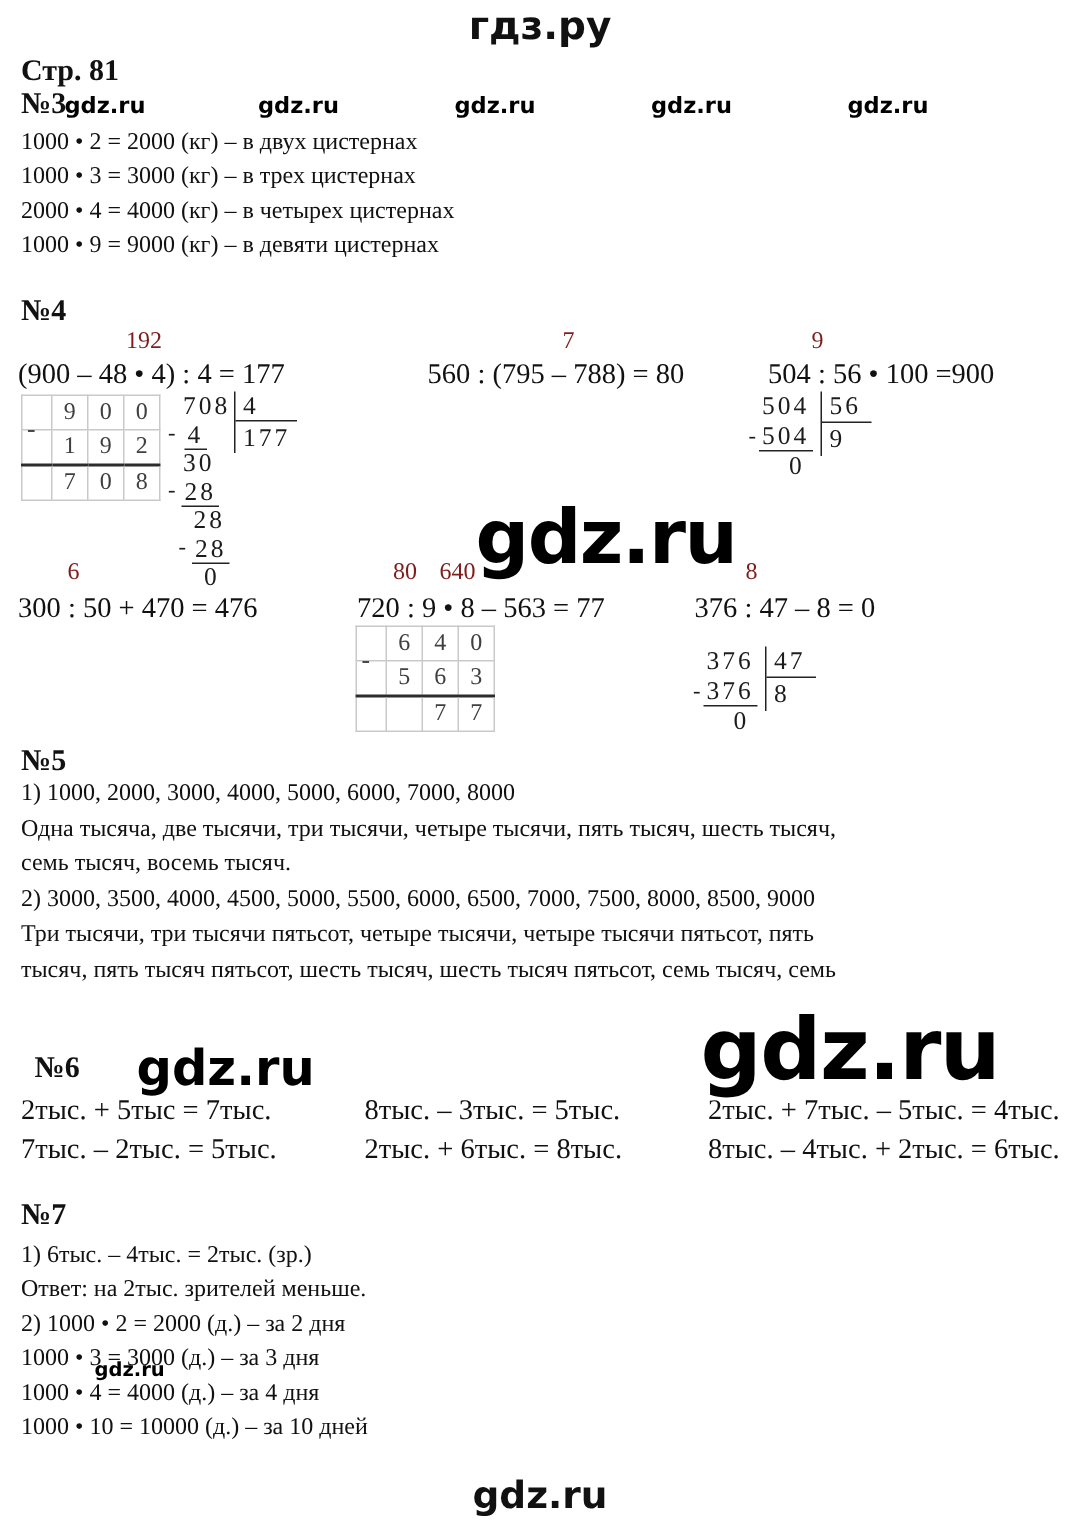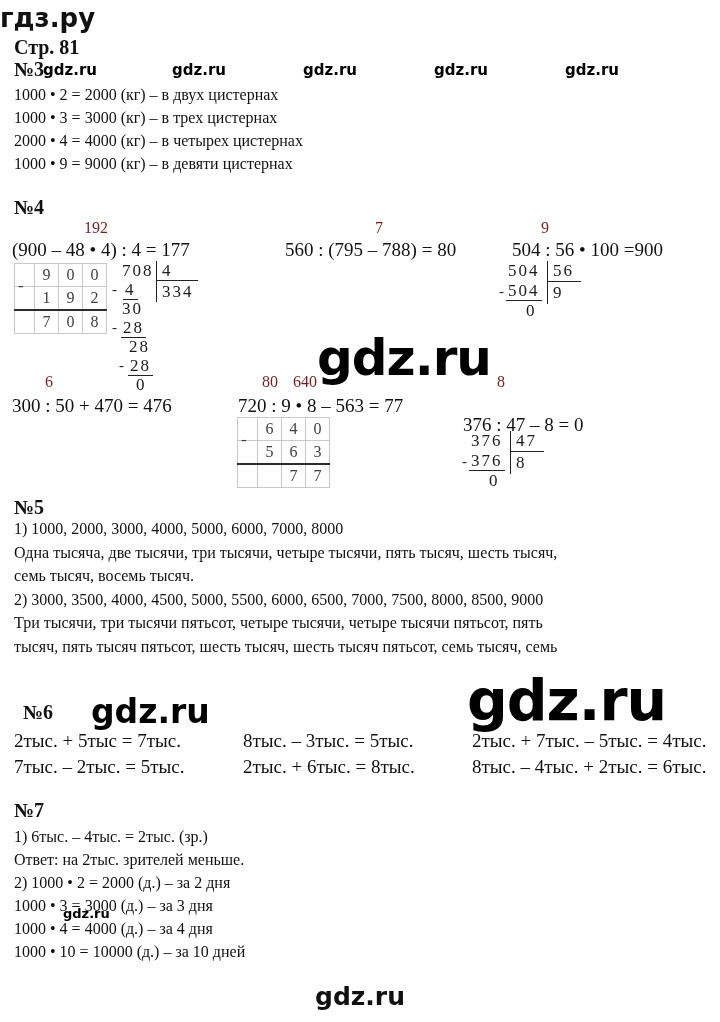--- a/index.html
+++ b/index.html
@@ -2,21 +2,21 @@
 <html><head>
 <meta charset="utf-8">
 <style>
   html,body{margin:0;padding:0;}
   body{
     width:720px;height:1022px;background:#ffffff;position:relative;overflow:hidden;
     font-family:"Liberation Serif", serif;color:#111;
   }
   .abs{position:absolute;}
   .sans{font-family:"DejaVu Sans", sans-serif;}
-  .site-header{left:0;right:0;top:3px;font-weight:bold;font-size:26px;letter-spacing:0px;}
+  .site-header{left:0;right:0;top:3px;text-align:center;font-weight:bold;font-size:26px;letter-spacing:0px;}
   .site-footer{left:0;right:0;top:982px;text-align:center;font-weight:bold;font-size:25px;}
   .page-label{left:14px;top:36px;font-size:20px;font-weight:bold;}
   .task-label{font-size:20px;font-weight:bold;}
   .eq{font-size:19px;white-space:nowrap;}
   .lines{font-size:16px;line-height:23px;white-space:nowrap;}
   .hint{font-size:16px;color:#7f1d1d;}
   
   .wm{font-family:"DejaVu Sans", sans-serif;color:#000;white-space:nowrap;}
   .wm-row{font-size:15px;font-weight:600;top:61px;}
   .wm-big{font-size:50px;font-weight:900;letter-spacing:-1px;line-height:1;}
@@ -108,21 +108,21 @@
     <div class="ldr" style="padding-left:10px"><span class="num">708</span></div>
     <div class="ldr"><span class="mn">-</span><span class="u num" style="margin-left:11px">4</span></div>
     <div class="ldr" style="padding-left:10px"><span class="num">30</span></div>
     <div class="ldr"><span class="mn">-</span><span class="u num" style="margin-left:9px">28</span></div>
     <div class="ldr" style="padding-left:17px"><span class="num">28</span></div>
     <div class="ldr"><span class="mn" style="left:7px">-</span><span class="u num" style="margin-left:16px">28</span></div>
     <div class="ldr" style="padding-left:24px"><span class="num">0</span></div>
   </div>
   <div class="ld-right">
     <span class="ld-divisor" style="min-width:30px">4</span>
-    <span class="ld-quotient">334</span>
+    <span class="ld-quotient">177</span>
   </div>
 </div>
 
 <div class="longdiv" style="left:499px;top:261px">
   <div class="ld-left" style="width:48px">
     <div class="ldr" style="height:20px;line-height:20px;padding-left:9px"><span class="num">504</span></div>
     <div class="ldr" style="height:20px;line-height:20px"><span class="mn">-</span><span class="u num" style="margin-left:7px">504</span></div>
     <div class="ldr" style="height:20px;line-height:20px;padding-left:27px"><span class="num">0</span></div>
   </div>
   <div class="ld-right">
@@ -133,21 +133,21 @@
 
 <div class="abs wm wm-big" style="left:317px;top:333px">gdz.ru</div>
 
 <span class="abs hint" style="left:45px;top:373px">6</span>
 <span class="abs hint" style="left:262px;top:373px">80</span>
 <span class="abs hint" style="left:293px;top:373px">640</span>
 <span class="abs hint" style="left:497px;top:373px">8</span>
 
 <span class="abs eq" style="left:12px;top:395px">300 : 50 + 470 = 476</span>
 <span class="abs eq" style="left:238px;top:395px">720 : 9 • 8 – 563 = 77</span>
-<span class="abs eq" style="left:463px;top:414px">376 : 47 – 8 = 0</span>
+<span class="abs eq" style="left:463px;top:395px">376 : 47 – 8 = 0</span>
 
 <div class="grid-wrap" style="left:237px;top:417px">
   <span class="grid-minus">-</span>
   <table class="grid">
     <tbody>
         <tr>
       <td class="mcol"></td>
       <td>6</td>
       <td>4</td>
       <td>0</td>

